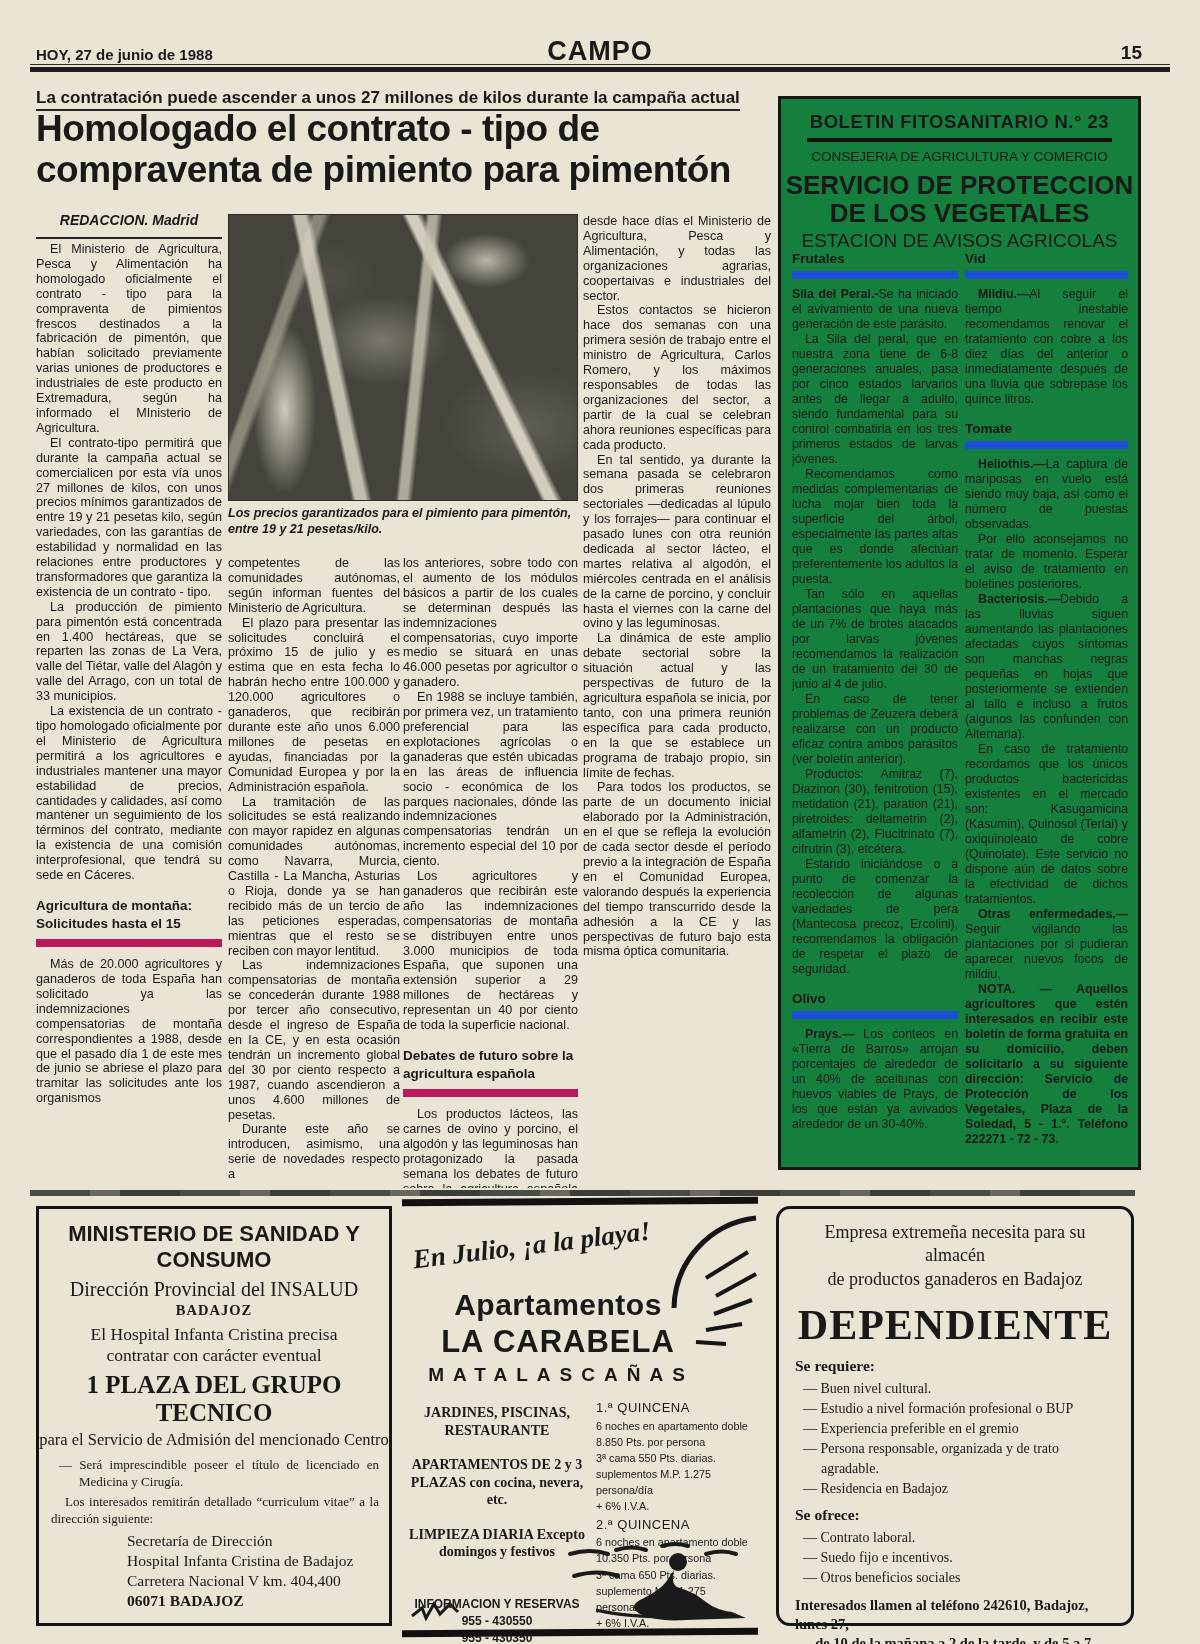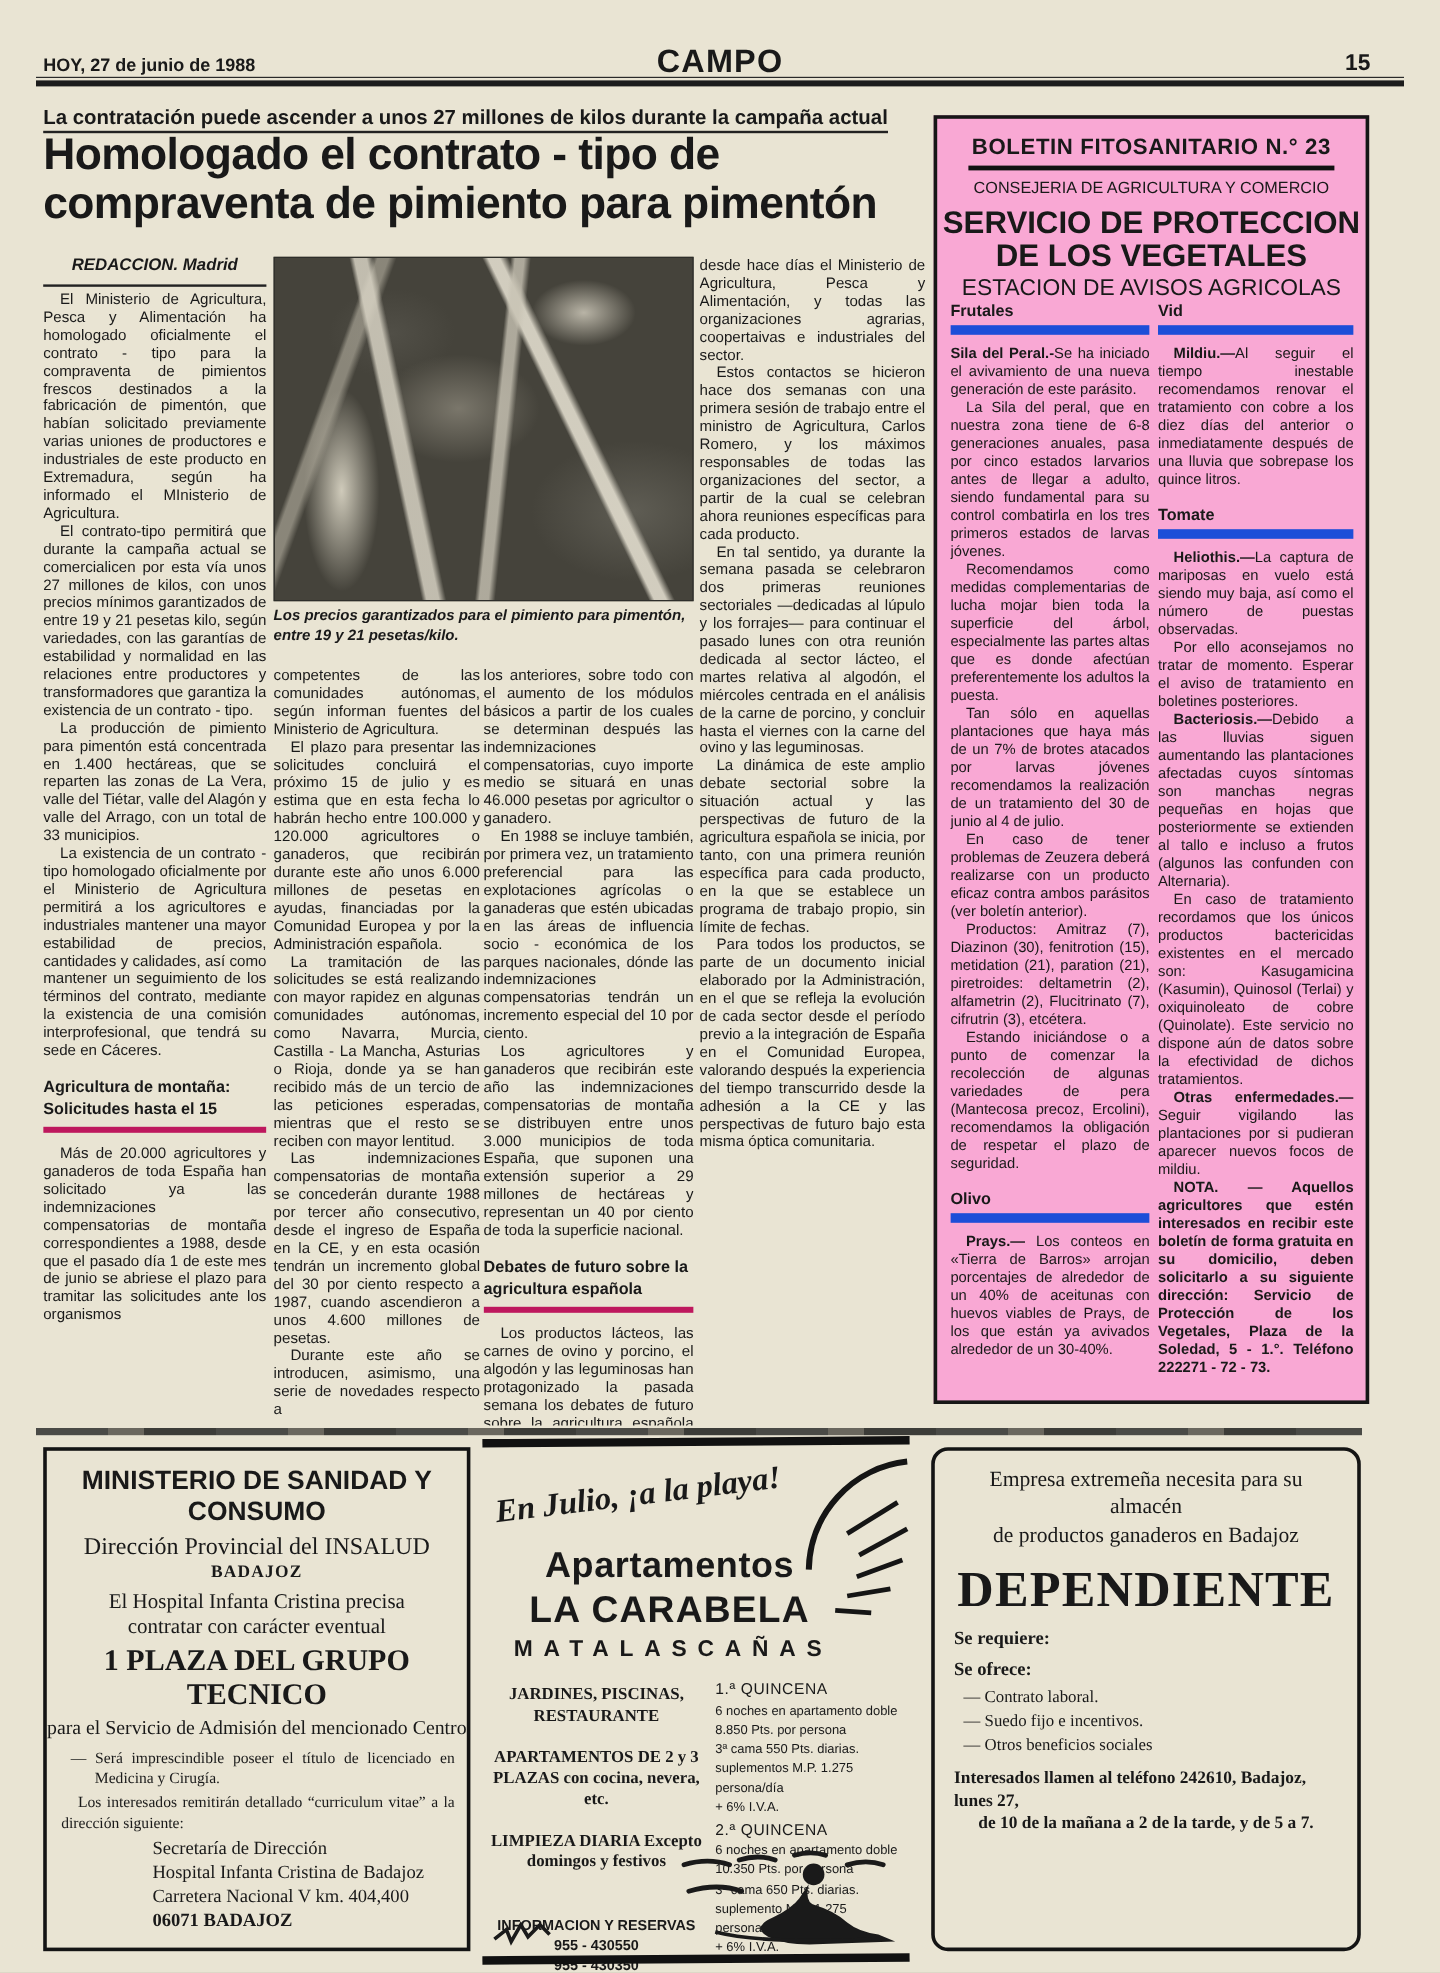--- a/index.html
+++ b/index.html
@@ -30,23 +30,23 @@
       radial-gradient(ellipse 70px 50px at 28% 22%, rgba(82,80,72,.9), transparent 75%),
       #45433b;}
   .caption{position:absolute;left:228px;top:505px;width:352px;font-size:12.5px;font-style:italic;font-weight:bold;line-height:1.3;}
   
   .col{position:absolute;overflow:hidden;text-align:justify;font-size:12.6px;line-height:14.9px;}
   .col p{margin:0;text-indent:14px;}
   .col1{left:36px;top:242px;width:186px;height:948px;}
   .col2{left:228px;top:556px;width:172px;height:632px;}
   .col3{left:403px;top:556px;width:175px;height:632px;}
   .col4{left:583px;top:214px;width:188px;height:976px;}
-  .sub-h{font-weight:bold;font-size:13.5px;line-height:1.3;border-bottom:5px solid #be185d;padding-bottom:7px;margin:14px 0 10px;text-indent:0;text-align:left;}
-  
-  .sidebar{position:absolute;left:778px;top:96px;width:357px;height:1068px;border:3px solid #161616;background:#f9a8d4;}
+  .sub-h{font-weight:bold;font-size:13.5px;line-height:1.3;border-bottom:8px solid #be185d;padding-bottom:7px;margin:14px 0 10px;text-indent:0;text-align:left;}
+  
+  .sidebar{position:absolute;left:778px;top:96px;width:357px;height:1068px;border:3px solid #161616;background:#15803d;}
   .sb-title{margin-top:12px;text-align:center;font-weight:bold;font-size:18.5px;letter-spacing:0.5px;}
   .sb-title-rule{height:4px;background:#111;margin:5px 26px 7px;}
   .sb-consejeria{text-align:center;font-size:13.5px;}
   .sb-servicio{text-align:center;font-weight:bold;font-size:26px;line-height:1.08;margin-top:7px;}
   .sb-estacion{text-align:center;font-size:19px;margin-top:3px;}
   .sb-col{position:absolute;top:152px;width:166px;height:902px;overflow:hidden;text-align:justify;font-size:12.3px;line-height:15px;}
   .sb-col-left{left:11px;}
   .sb-col-right{left:184px;width:163px;}
   .sb-h{font-weight:bold;font-size:13.5px;border-bottom:8px solid #1d4ed8;padding-bottom:5px;margin:14px 0 8px;}
   .sb-h:first-child{margin-top:0;}
@@ -256,20 +256,27 @@
     </svg>
   </div>
 
   <div class="ad3">
     <div class="a3-intro">
       <div>Empresa extremeña necesita para su almacén</div>
       <div>de productos ganaderos en Badajoz</div>
     </div>
     <div class="a3-title">DEPENDIENTE</div>
     <div class="a3-label">Se requiere:</div>
+    <div class="a3-list">
+      <div>Buen nivel cultural.</div>
+      <div>Estudio a nivel formación profesional o BUP</div>
+      <div>Experiencia preferible en el gremio</div>
+      <div>Persona responsable, organizada y de trato agradable.</div>
+      <div>Residencia en Badajoz</div>
+    </div>
     <div class="a3-label">Se ofrece:</div>
     <div class="a3-list">
       <div>Contrato laboral.</div>
       <div>Suedo fijo e incentivos.</div>
       <div>Otros beneficios sociales</div>
     </div>
     <div class="a3-contact1">Interesados llamen al teléfono 242610, Badajoz, lunes 27,</div>
     <div class="a3-contact2">de 10 de la mañana a 2 de la tarde, y de 5 a 7.</div>
   </div>
 

